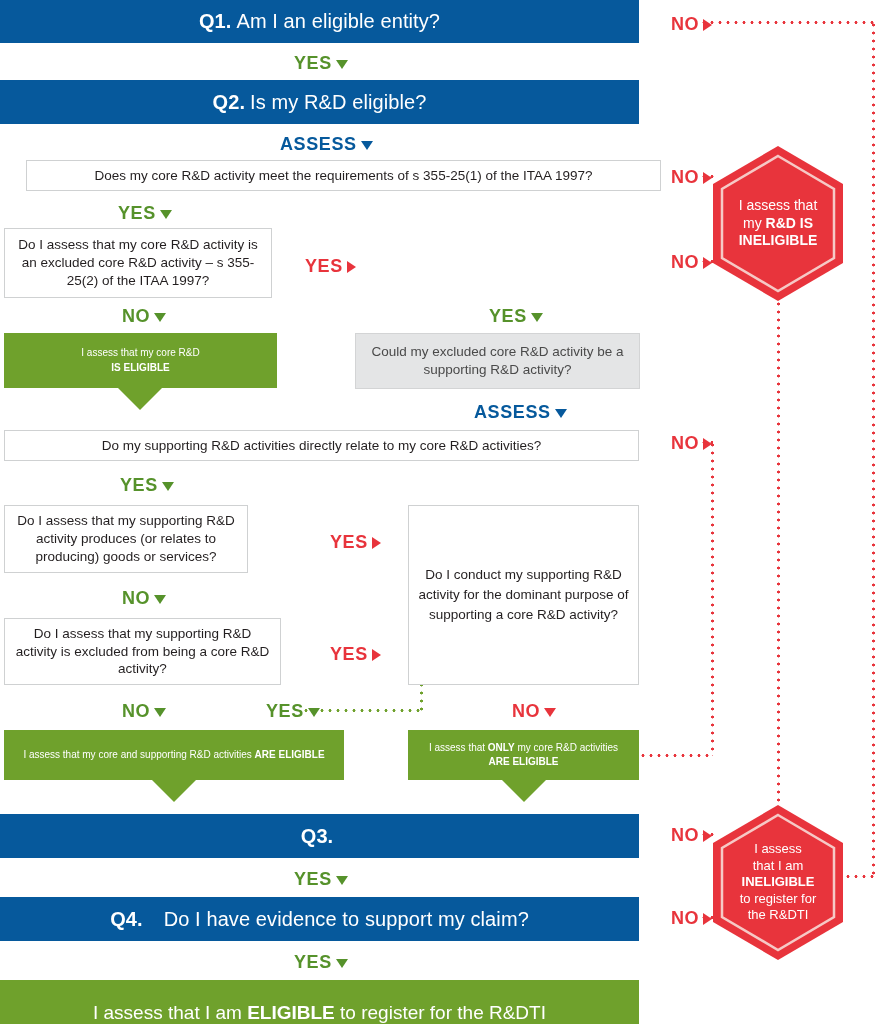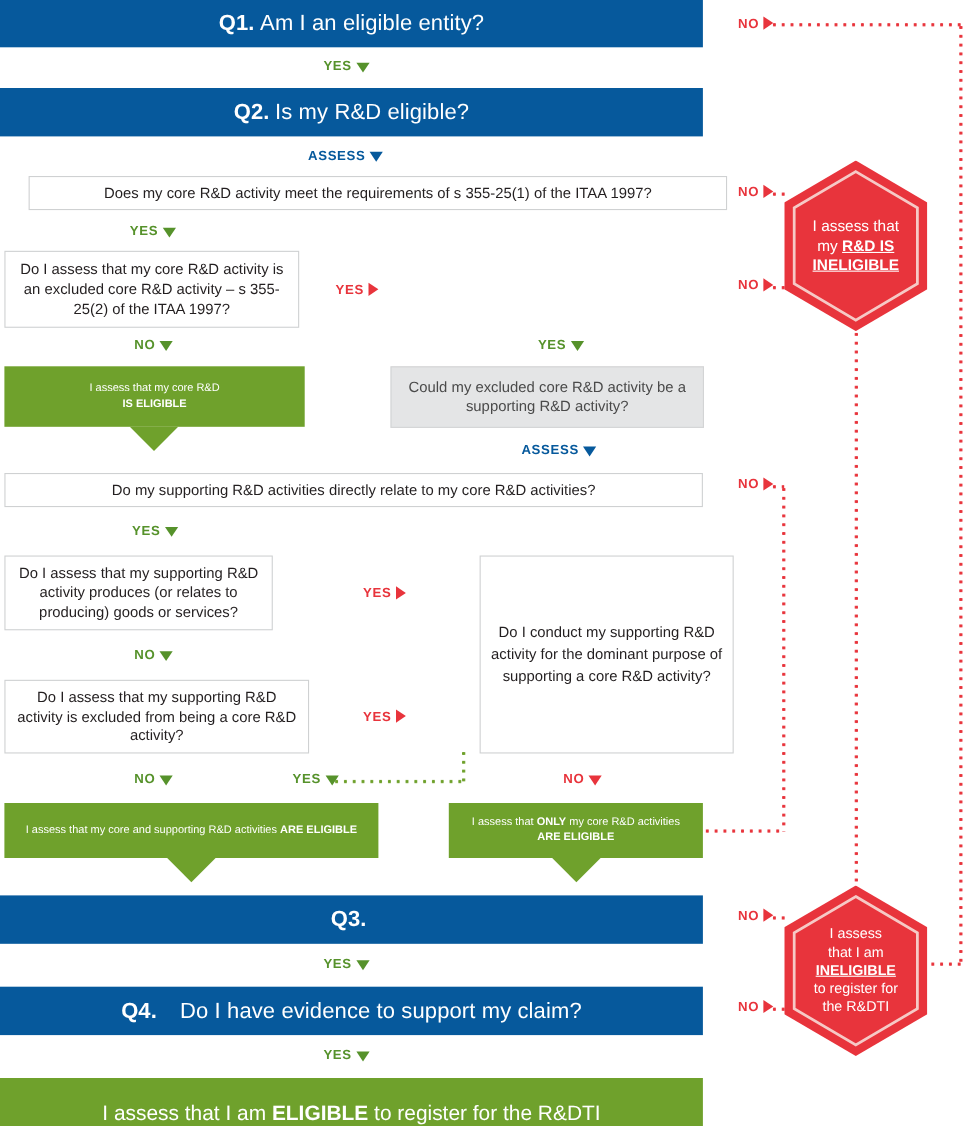--- a/index.html
+++ b/index.html
@@ -85,21 +85,21 @@
   .tail{
     width:0;height:0;
     border-left:22px solid transparent;
     border-right:22px solid transparent;
     border-top:22px solid #6FA12C;
   }
 
   
   .lbl{
     font-weight:bold;
-    font-size:12px;
+    font-size:18px;
     letter-spacing:.6px;
     white-space:nowrap;
     display:flex;
     align-items:center;
     gap:4px;
     padding-left:12px;
   }
   .lbl.green{color:#56922B;}
   .lbl.red{color:#E8343C;}
   .lbl.blue{color:#06599C;}
@@ -147,21 +147,21 @@
     left:0;top:0;right:0;bottom:0;
     display:flex;
     align-items:center;
     justify-content:center;
     text-align:center;
     color:#ffffff;
     font-size:14px;
     line-height:1.28;
     pointer-events:none;
   }
-  .hextext b{font-weight:bold;text-decoration:underline;}
+  .hextext b{font-weight:bold;}
 </style>
 </head>
 <body>
 
 <div id="stage">
 
   <div class="abs dot-h" style="left:700px;top:21px;width:175px;"></div>
 
   <div class="abs dot-v" style="left:872px;top:21px;height:856px;"></div>
 
@@ -281,21 +281,21 @@
     <i class="tri-down"></i>
   </div>
 
   <div class="abs wbox" style="left:4px;top:618px;width:277px;height:67px;">Do I assess that my supporting R&amp;D activity is excluded from being a core R&amp;D activity?</div>
 
   <div class="abs lbl red" style="left:318px;top:644px;">
     <span>YES</span>
     <i class="tri-right"></i>
   </div>
 
-  <div class="abs wbox tall" style="left:408px;top:505px;width:231px;height:180px;margin-left:28px;">Do I conduct my supporting R&amp;D activity for the dominant purpose of supporting a core R&amp;D activity?</div>
+  <div class="abs wbox tall" style="left:408px;top:505px;width:231px;height:180px;">Do I conduct my supporting R&amp;D activity for the dominant purpose of supporting a core R&amp;D activity?</div>
 
   <div class="abs lbl green" style="left:110px;top:701px;">
     <span>NO</span>
     <i class="tri-down"></i>
   </div>
 
   <div class="abs lbl green" style="left:254px;top:701px;">
     <span>YES</span>
     <i class="tri-down"></i>
   </div>

